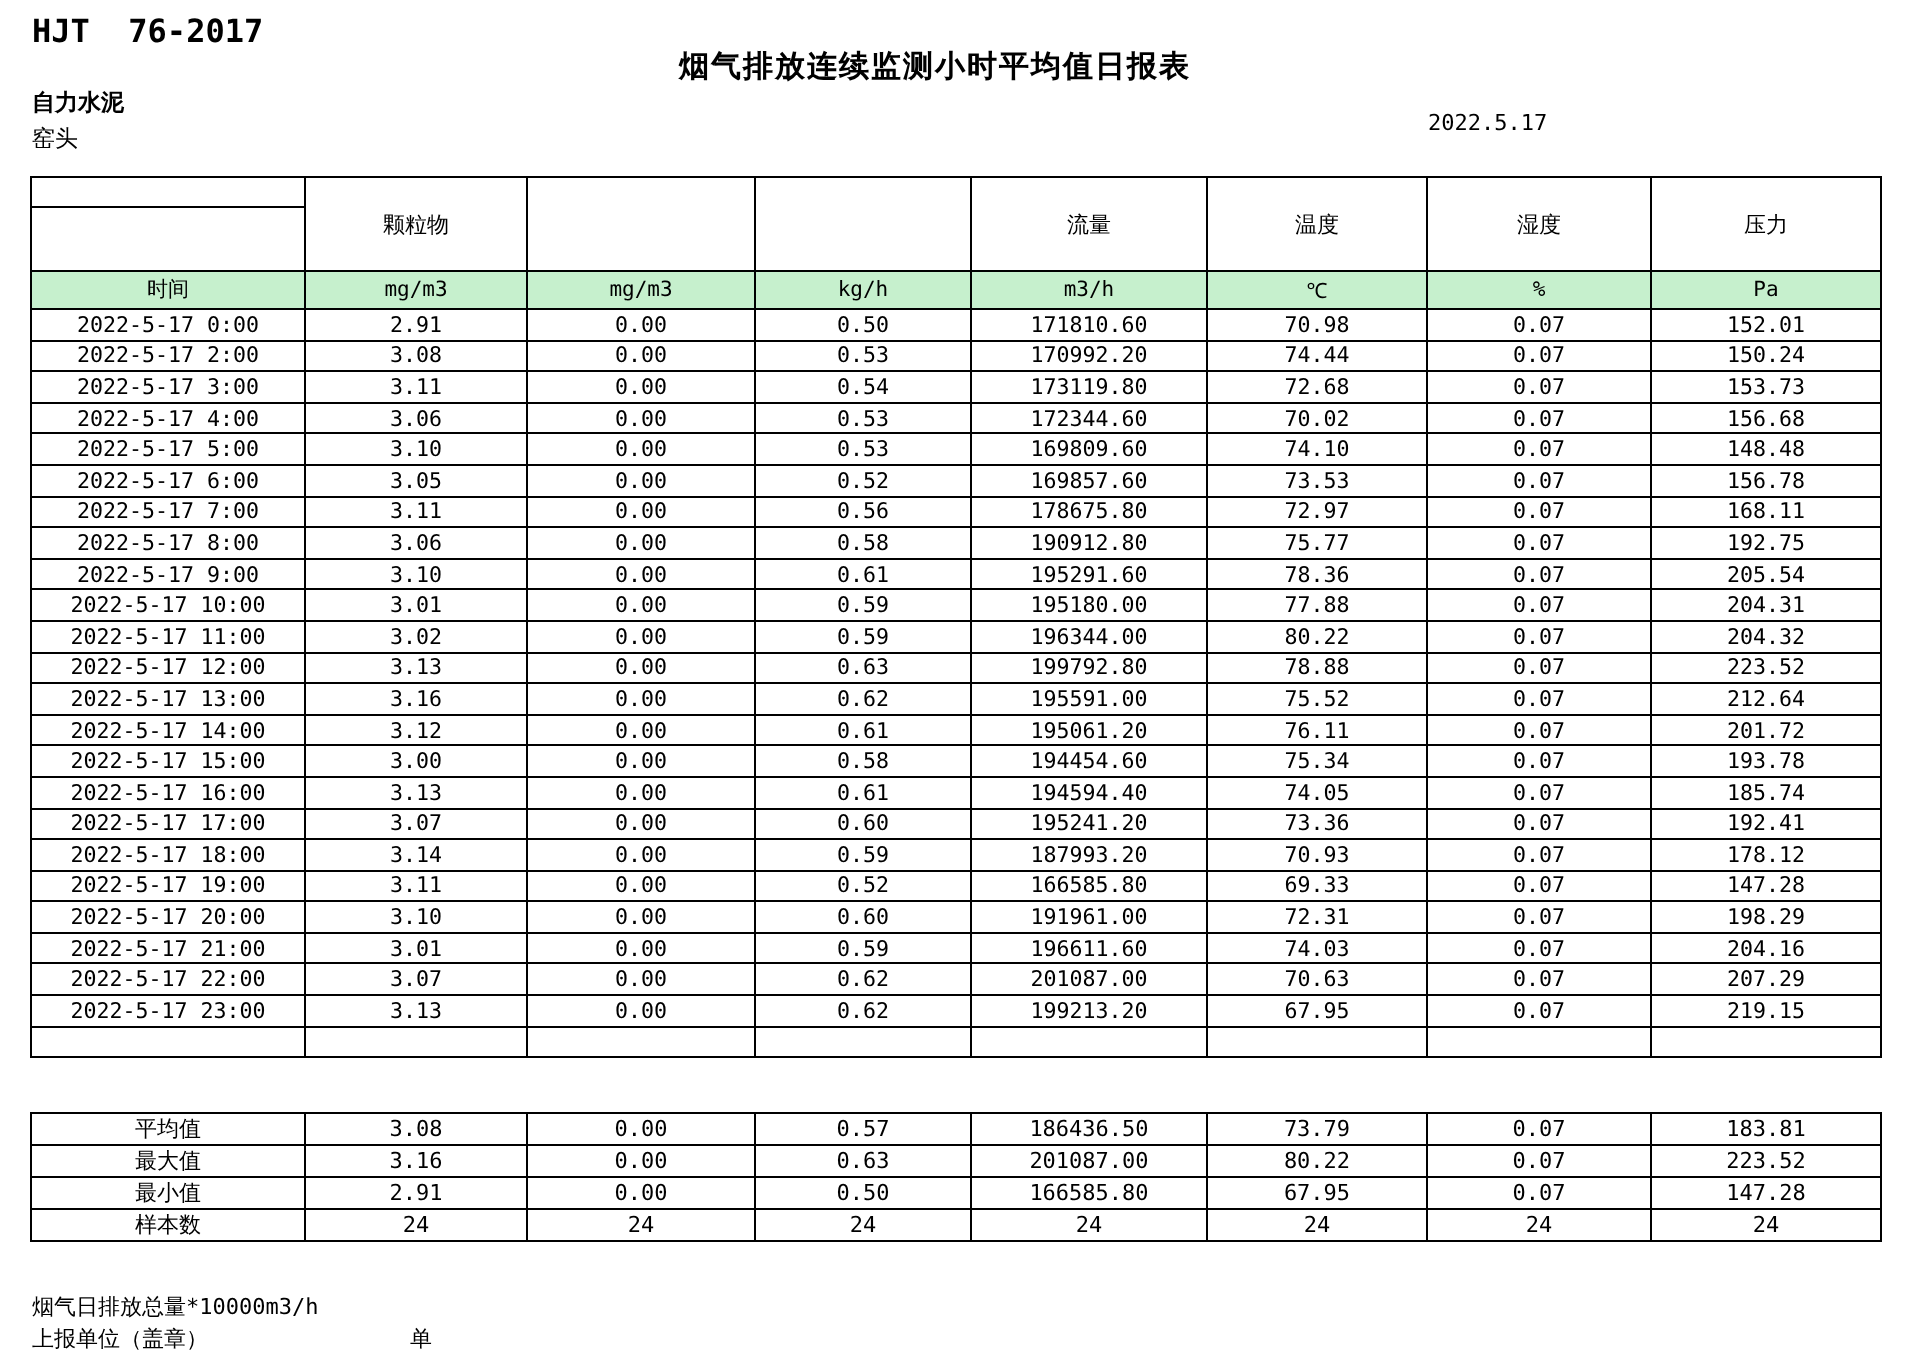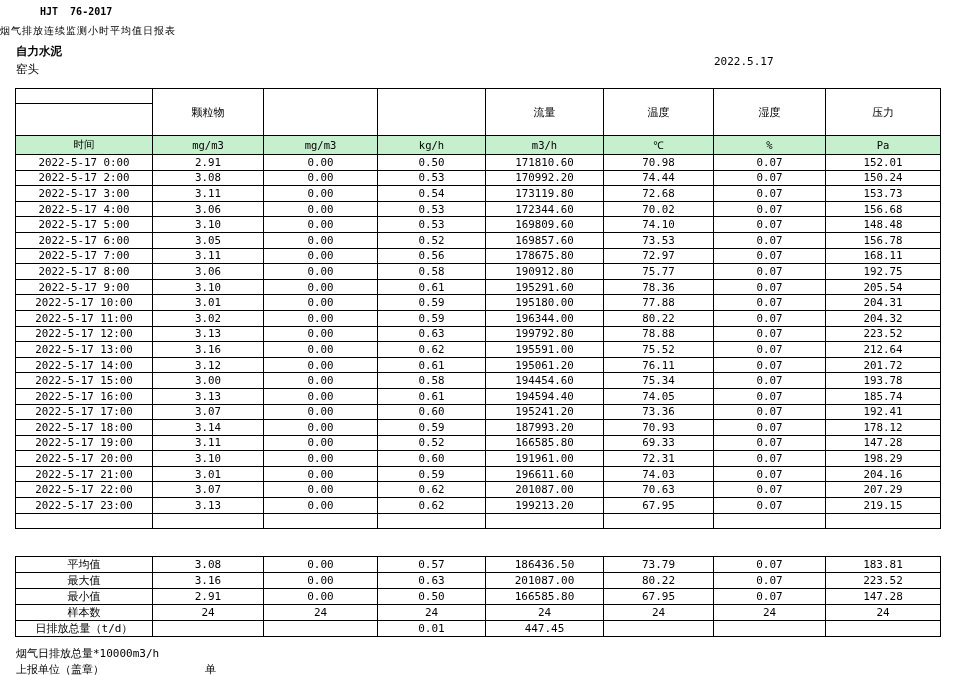--- a/index.html
+++ b/index.html
@@ -3,22 +3,22 @@
 <meta charset="utf-8">
 <style>
   * { margin:0; padding:0; box-sizing:border-box; }
   html,body { background:#ffffff; }
   body {
     width:957px; height:675px; position:relative; overflow:hidden;
     font-family:"DejaVu Sans Mono","Liberation Mono",monospace;
     color:#000;
   }
   .abs { position:absolute; }
-  .std-code   { left:16px; top:6px;  font-size:10px; font-weight:bold; white-space:pre;margin-left:24px; }
-  .doc-title  { left:0;    top:24px; width:935px; font-size:10px; font-weight:normal; letter-spacing:1px; }
+  .std-code   { left:16px; top:6px;  font-size:16px; font-weight:bold; white-space:pre; }
+  .doc-title  { left:0;    top:24px; width:935px; text-align:center; font-size:15px; font-weight:bold; letter-spacing:1px; }
   .company    { left:16px; top:44px; font-size:11.5px; font-weight:bold;font-family:Liberation Serif, serif; }
   .location   { left:16px; top:62px; font-size:11.5px; font-weight:normal; }
   .date       { left:714px; top:55px; font-size:11px; }
 
   table { position:absolute; border-collapse:collapse; table-layout:fixed; background:#fff; }
   th,td {
     border:1px solid #000; padding:0; text-align:center; vertical-align:middle;
     font-weight:normal; white-space:nowrap; overflow:hidden;
   }
   .main    { left:15px; top:88px; }
@@ -376,30 +376,20 @@
       <tr>
         <td>样本数</td>
         <td>24</td>
         <td>24</td>
         <td>24</td>
         <td>24</td>
         <td>24</td>
         <td>24</td>
         <td>24</td>
       </tr>
-      <tr>
-        <td>日排放总量（t/d）</td>
-        <td></td>
-        <td></td>
-        <td>0.01</td>
-        <td>447.45</td>
-        <td></td>
-        <td></td>
-        <td></td>
-      </tr>
     </tbody>
 </table>
 
 <div class="abs foot-note">烟气日排放总量*10000m3/h</div>
 <div class="abs foot-line2">
   <span>上报单位（盖章）</span>
   <span class="unit-label">单位</span>
 </div>
 
 </body></html>

